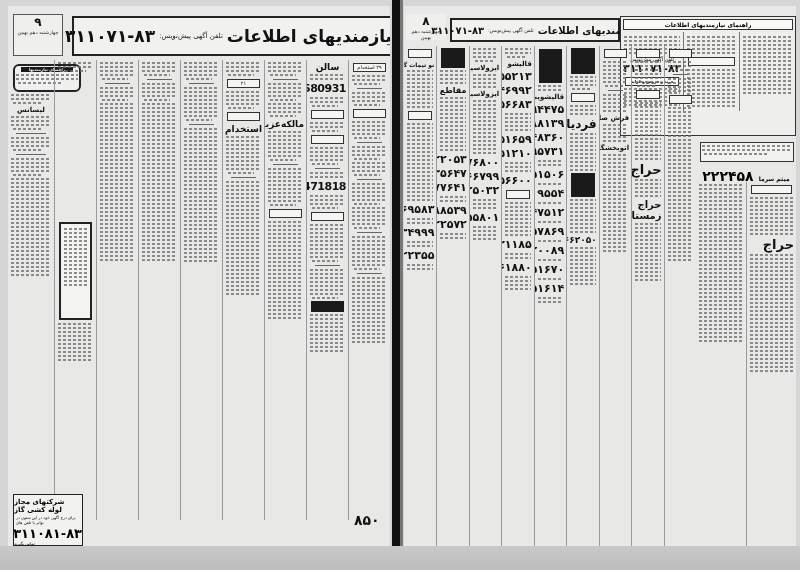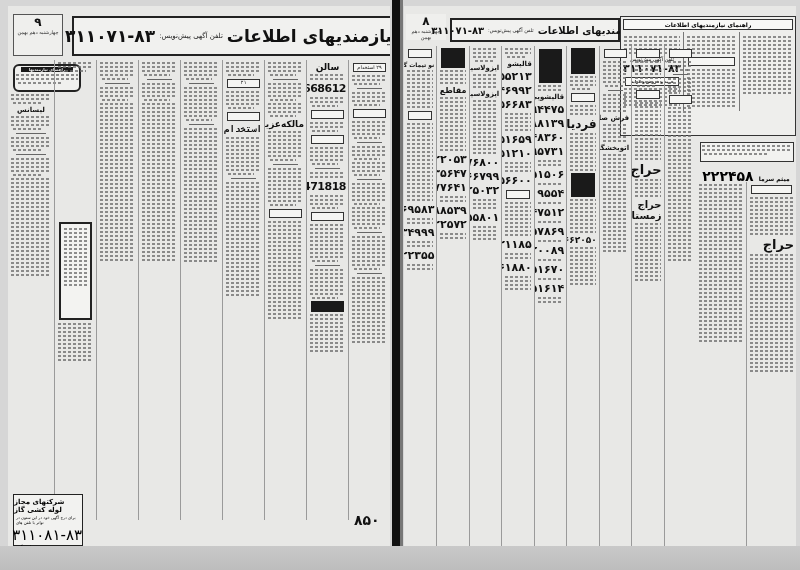--- a/index.html
+++ b/index.html
@@ -42,21 +42,21 @@
   
   .index { position: absolute; border: 1px solid #333; background: #eeeeec; direction: rtl; }
   .index-title { border: 1px solid #333; margin: 2px; font-size: 6px; text-align: center; font-weight: bold; padding: 1px; background: #f8f8f6; }
   .index-phone { font-size: 11px; font-weight: bold; text-align: center; color: #111; }
 
   
   .promo { position: absolute; left: 13px; top: 494px; width: 68px; height: 50px; border: 1.5px solid #222; background: #f2f2f0; text-align: left; direction: rtl; }
   .promo .t1 { font-size: 7px; font-weight: bold; margin-top: 3px; }
   .promo .t2 { font-size: 7px; font-weight: bold; }
   .promo .t3 { font-size: 4px; margin: 1px 2px; }
-  .promo .t4 { font-size: 15px; font-weight: normal; }
+  .promo .t4 { font-size: 13px; font-weight: bold; }
   .promo .t5 { font-size: 4px; }
   .stamp-850 { font-size: 14px; font-weight: bold; color: #111; }
   .big-haraj { font-size: 13px; font-weight: bold; text-align: center; color: #111; margin-left: 32px; }
 </style>
 </head>
 <body>
 
 <div class="spread">
 
   <div class="page page-left">
@@ -142,21 +142,21 @@
         <div class="line"></div>
           <div class="line"></div>
           <div class="line"></div>
           <div class="line"></div>
           <div class="line"></div>
       </div>
       <div class="col" style="width:42px;">
         <div class="bighead">سالن</div>
         <div class="line"></div>
           <div class="line"></div>
-        <div class="bignum">668612</div>
+        <div class="bignum">580931</div>
         <div class="line"></div>
           <div class="line"></div>
           <div class="line s"></div>
         <div class="sec"></div>
         <div class="line"></div>
           <div class="line"></div>
           <div class="line s"></div>
         <div class="sec"></div>
         <div class="line"></div>
           <div class="line"></div>
@@ -258,21 +258,21 @@
           <div class="line"></div>
           <div class="line"></div>
           <div class="line"></div>
           <div class="line"></div>
         <div class="line"></div>
           <div class="line"></div>
           <div class="line"></div>
           <div class="line"></div>
           <div class="line"></div>
       </div>
-      <div class="col" style="width:42px;font-family:Liberation Mono, monospace;">
+      <div class="col" style="width:42px;">
         <div class="line"></div>
           <div class="line"></div>
           <div class="line"></div>
           <div class="line s"></div>
         <div class="sec">۲۱</div>
         <div class="line"></div>
           <div class="line"></div>
           <div class="line"></div>
           <div class="line"></div>
           <div class="line s"></div>

